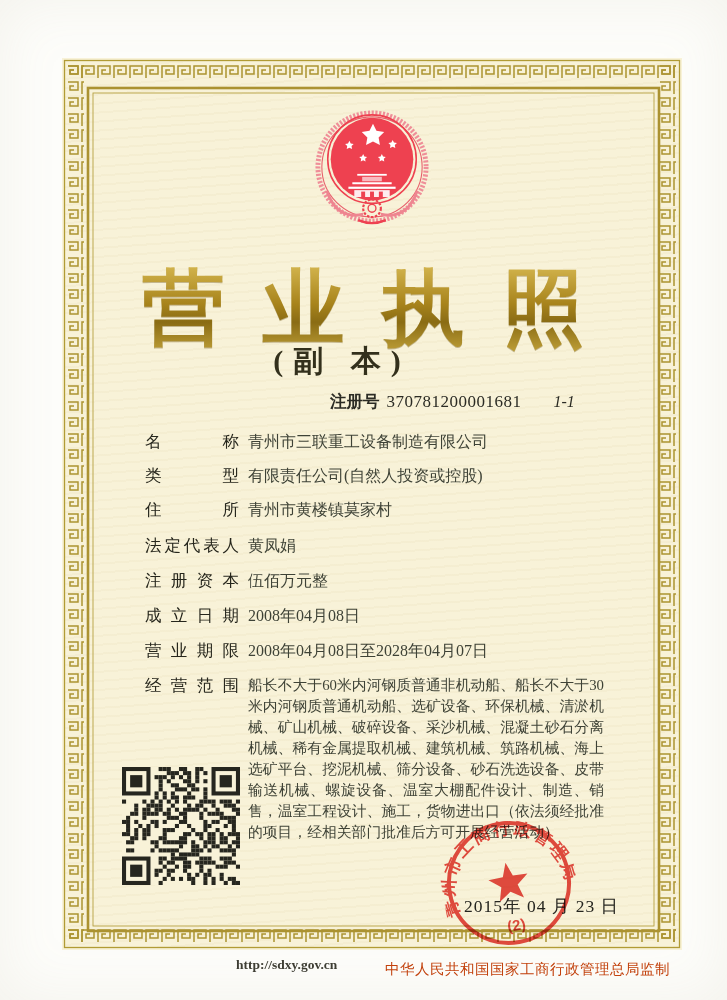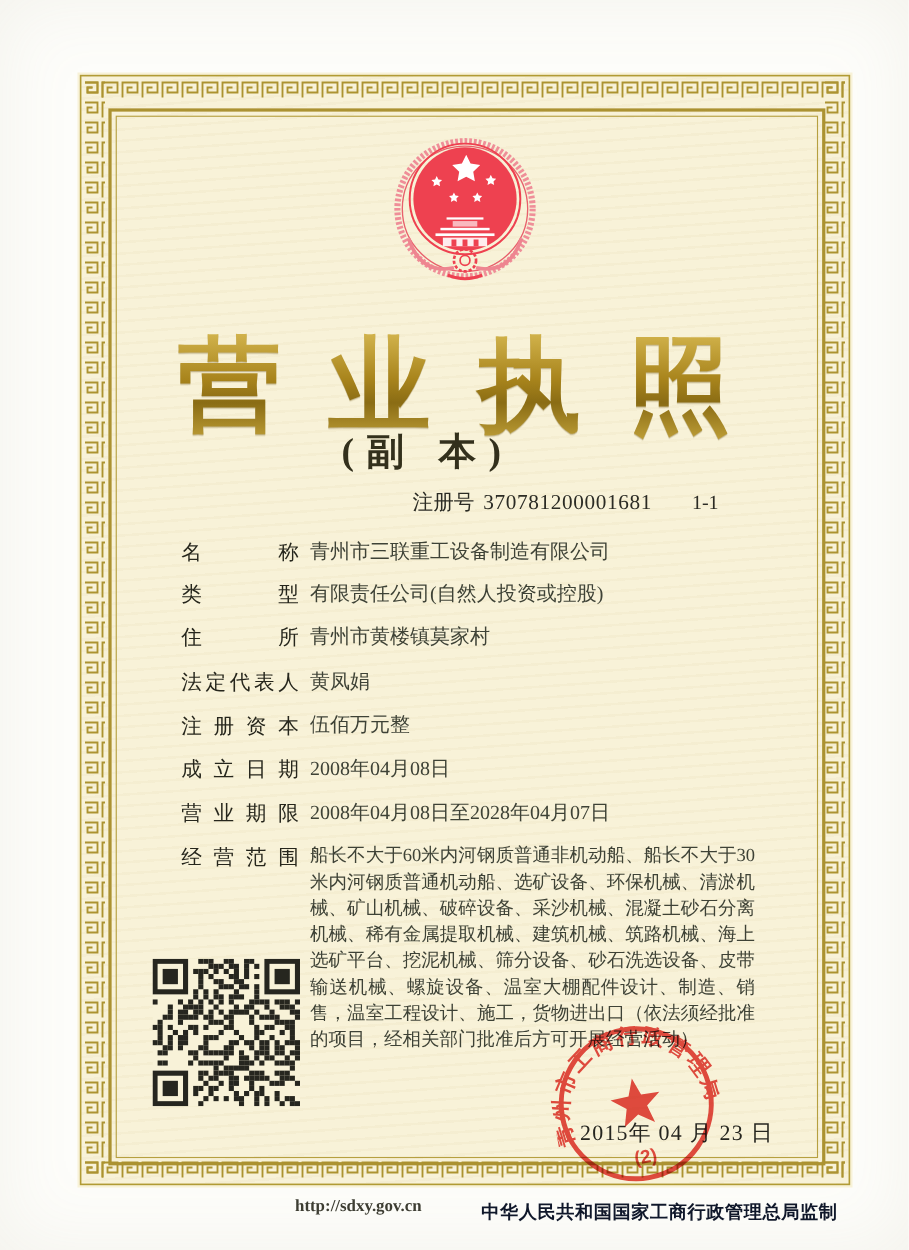--- a/index.html
+++ b/index.html
@@ -27,23 +27,23 @@
     white-space:nowrap;
   }
   .subtitle{
     position:absolute;left:0;top:341px;width:674px;text-align:center;
     font-size:30px;font-weight:700;color:#33301c;letter-spacing:10px;text-indent:10px;
   }
   .regline{
     position:absolute;left:330px;top:391px;display:flex;align-items:baseline;
     color:#2b2b24;
   }
-  .regline .lab{font-family:"Liberation Sans", sans-serif;font-weight:400;font-size:16.5px;margin-right:7px;}
+  .regline .lab{font-family:"Liberation Sans", sans-serif;font-weight:700;font-size:16.5px;margin-right:7px;}
   .regline .num{font-size:17px;letter-spacing:.5px;}
-  .regline .suf{font-size:16px;margin-left:32px;}
+  .regline .suf{font-size:16px;margin-left:32px;font-style:italic;}
   .frow{position:absolute;left:0;width:727px;}
   .f-label{
     position:absolute;left:145px;width:94px;
     font-family:"Liberation Sans", sans-serif;font-weight:400;font-size:16.5px;color:#26261c;
     text-align:justify;text-align-last:justify;
   }
   .f-value{
     position:absolute;left:248px;width:370px;
     font-size:16px;color:#3e4236;line-height:21px;
   }
@@ -67,21 +67,21 @@
   .footer-left{
     position:absolute;left:74px;top:961px;
     font-family:"Liberation Sans", sans-serif;font-size:14.5px;color:#50504a;letter-spacing:1px;
   }
   .footer-url{
     position:absolute;left:236px;top:957px;
     font-family:"Liberation Serif", serif;font-weight:700;font-size:13.5px;color:#3d3d33;
   }
   .footer-right{
     position:absolute;right:57px;top:960px;
-    font-family:"Liberation Serif", serif;font-weight:700;font-size:14.5px;color:#0f172a;letter-spacing:.5px;
+    font-family:"Liberation Serif", serif;font-weight:400;font-size:14.5px;color:#c2410c;letter-spacing:.5px;
   }
 </style>
 </head>
 <body>
 
 <div class="sheet">
 
   <svg class="frame-svg" width="727" height="1000" viewBox="0 0 727 1000">
     <defs>
       <pattern id="meander" width="16" height="16" patternUnits="userSpaceOnUse">

